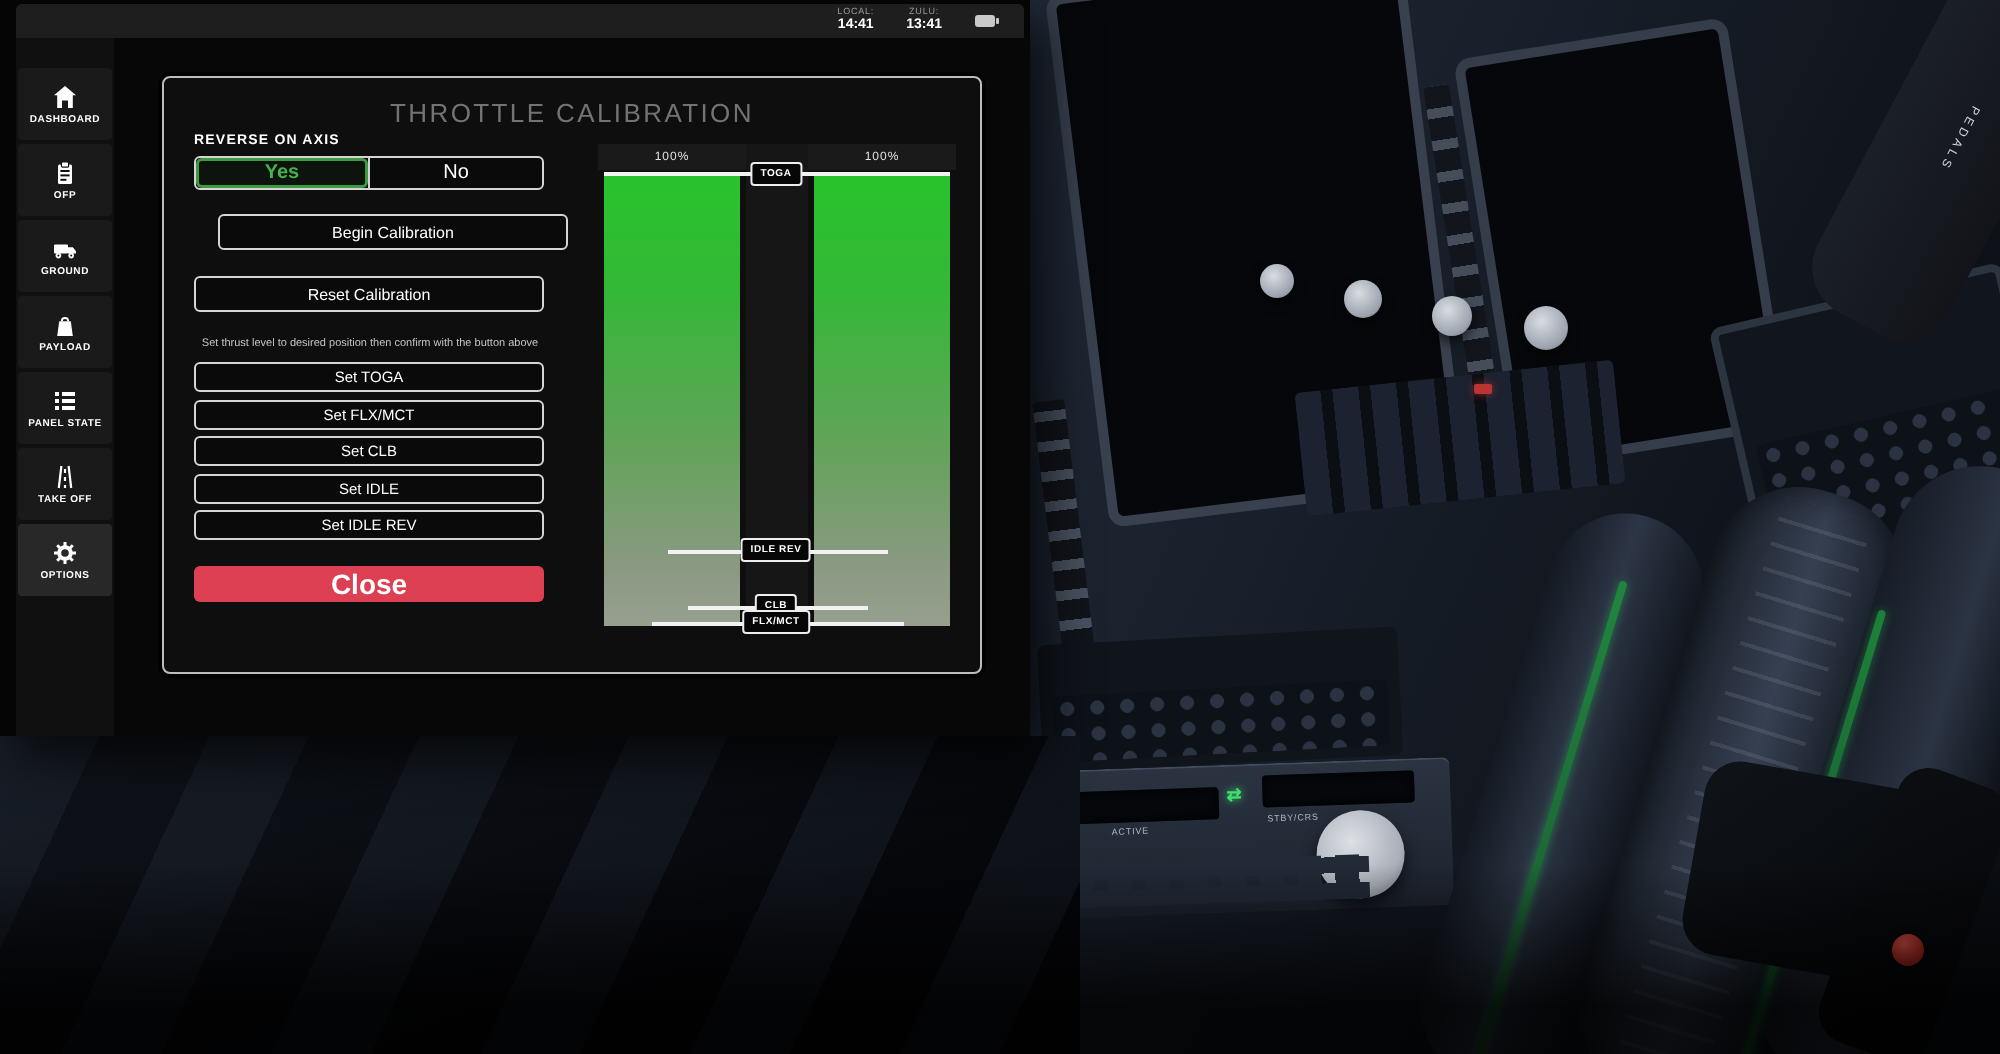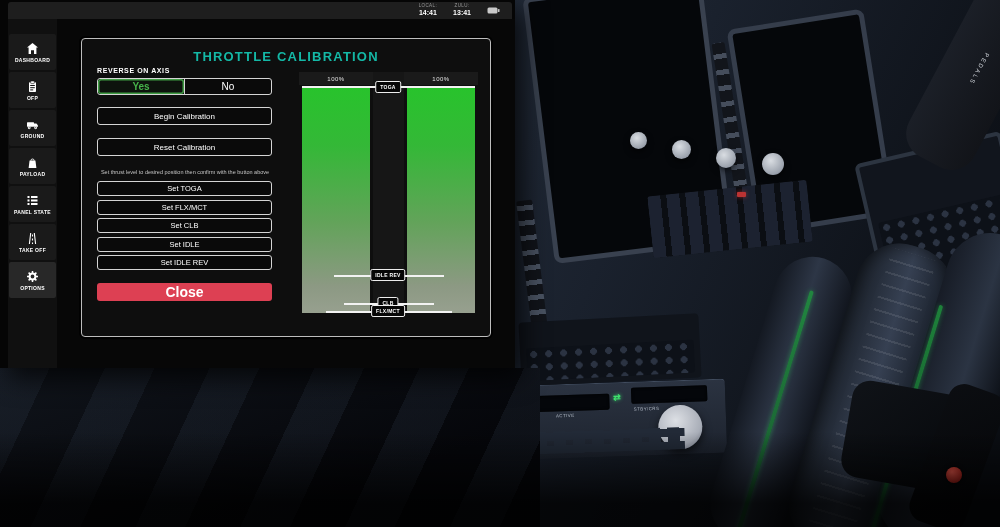--- a/index.html
+++ b/index.html
@@ -104,35 +104,35 @@
   .sitem { position:absolute; left:1px; width:47px; height:36px; background:#1a1a1a; border-radius:2px;
            display:flex; flex-direction:column; align-items:center; justify-content:center; gap:2px;
            cursor:pointer; }
   .sitem.active { background:#282828; }
   .sitem .slab { font-size:5px; font-weight:bold; color:#fff; letter-spacing:.3px; white-space:nowrap; }
   .content { position:absolute; left:57px; top:19px; width:458px; height:349px; background:#070707; }
 
   
   .panel { position:absolute; left:24px; top:19px; width:410px; height:299px; background:#0e0e0e;
            border:1px solid #bdbdbd; border-radius:4px; box-shadow:0 0 0 2px rgba(0,0,0,.8); }
-  .ptitle { position:absolute; left:0; top:10px; width:100%; text-align:center; color:#14b8a6;
-            font-size:13px; font-weight:bold; letter-spacing:1.2px; }
+  .ptitle { position:absolute; left:0; top:10px; width:100%; text-align:center; color:#737373;
+            font-size:13px; font-weight:normal; letter-spacing:1.2px; }
   .lcol { position:absolute; left:15px; top:28px; width:175px; }
   .revlab { font-size:7px; font-weight:bold; color:#fff; letter-spacing:.6px; margin-bottom:4px; }
   .seg { display:flex; width:175px; height:17px; border:1px solid #d5d5d5; border-radius:3px;
          overflow:hidden; background:#0a0a0a; }
   .seg .opt { flex:1; display:flex; align-items:center; justify-content:center; font-size:10px;
               color:#fff; cursor:pointer; }
   .seg .opt.sel { color:#46b24a; box-shadow:inset 0 0 0 1.5px #3f9b43; border-radius:3px;
               background:#0d130d; font-weight:bold; }
   .seg .opt.unsel { border-left:1px solid #d5d5d5; }
   .btn { width:175px; height:18px; border:1px solid #d5d5d5; border-radius:3px; background:#0a0a0a;
          color:#fff; font-size:8px; display:flex; align-items:center; justify-content:center;
          cursor:pointer; }
-  .btn.begin { margin-top:12px; }
+  .btn.begin { margin-top:12px;margin-left:12px; }
   .btn.reset { margin-top:13px; }
   .instr { width:196px; margin:13px 0 6px -10px; text-align:center; font-size:5.5px; color:#c4c4c4; }
   .btn.setb { height:15px; font-size:7.5px; margin-bottom:3.5px; }
   .btn.close { margin-top:13px; height:18px; background:#dd4053; border:none; font-size:14px;
                color:#fff; font-weight:bold; }
 
   
   .gauges { position:absolute; left:217px; top:33px; width:179px; height:252px; }
   .ghead { position:absolute; top:0; width:74px; height:13px; background:#1a1a1a; color:#e2e2e2;
            font-size:6px; display:flex; align-items:center; justify-content:center; letter-spacing:.5px; }

